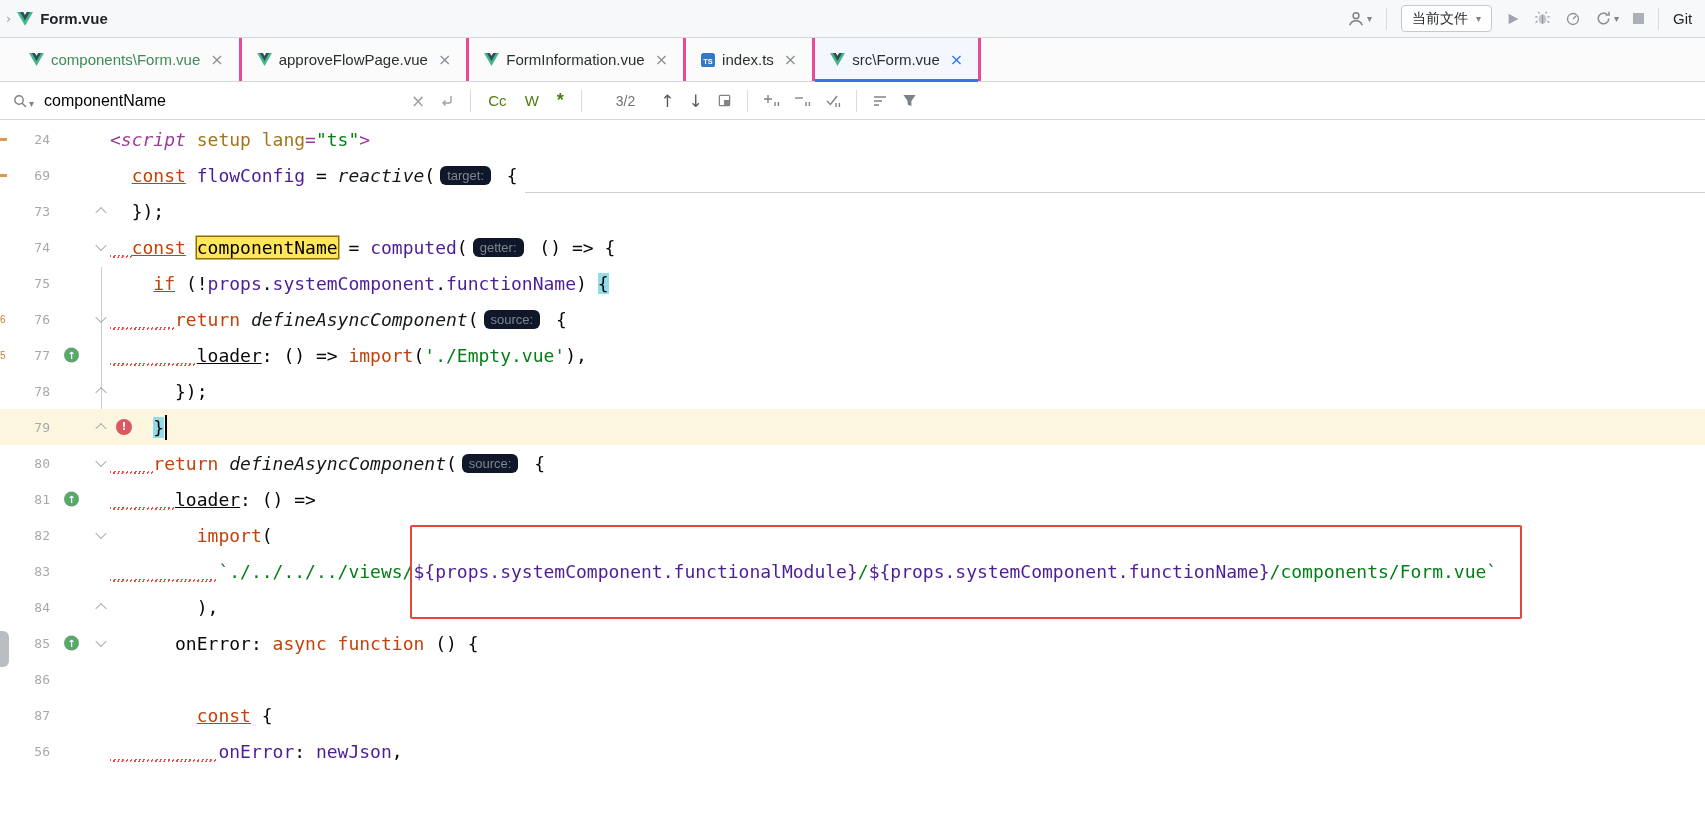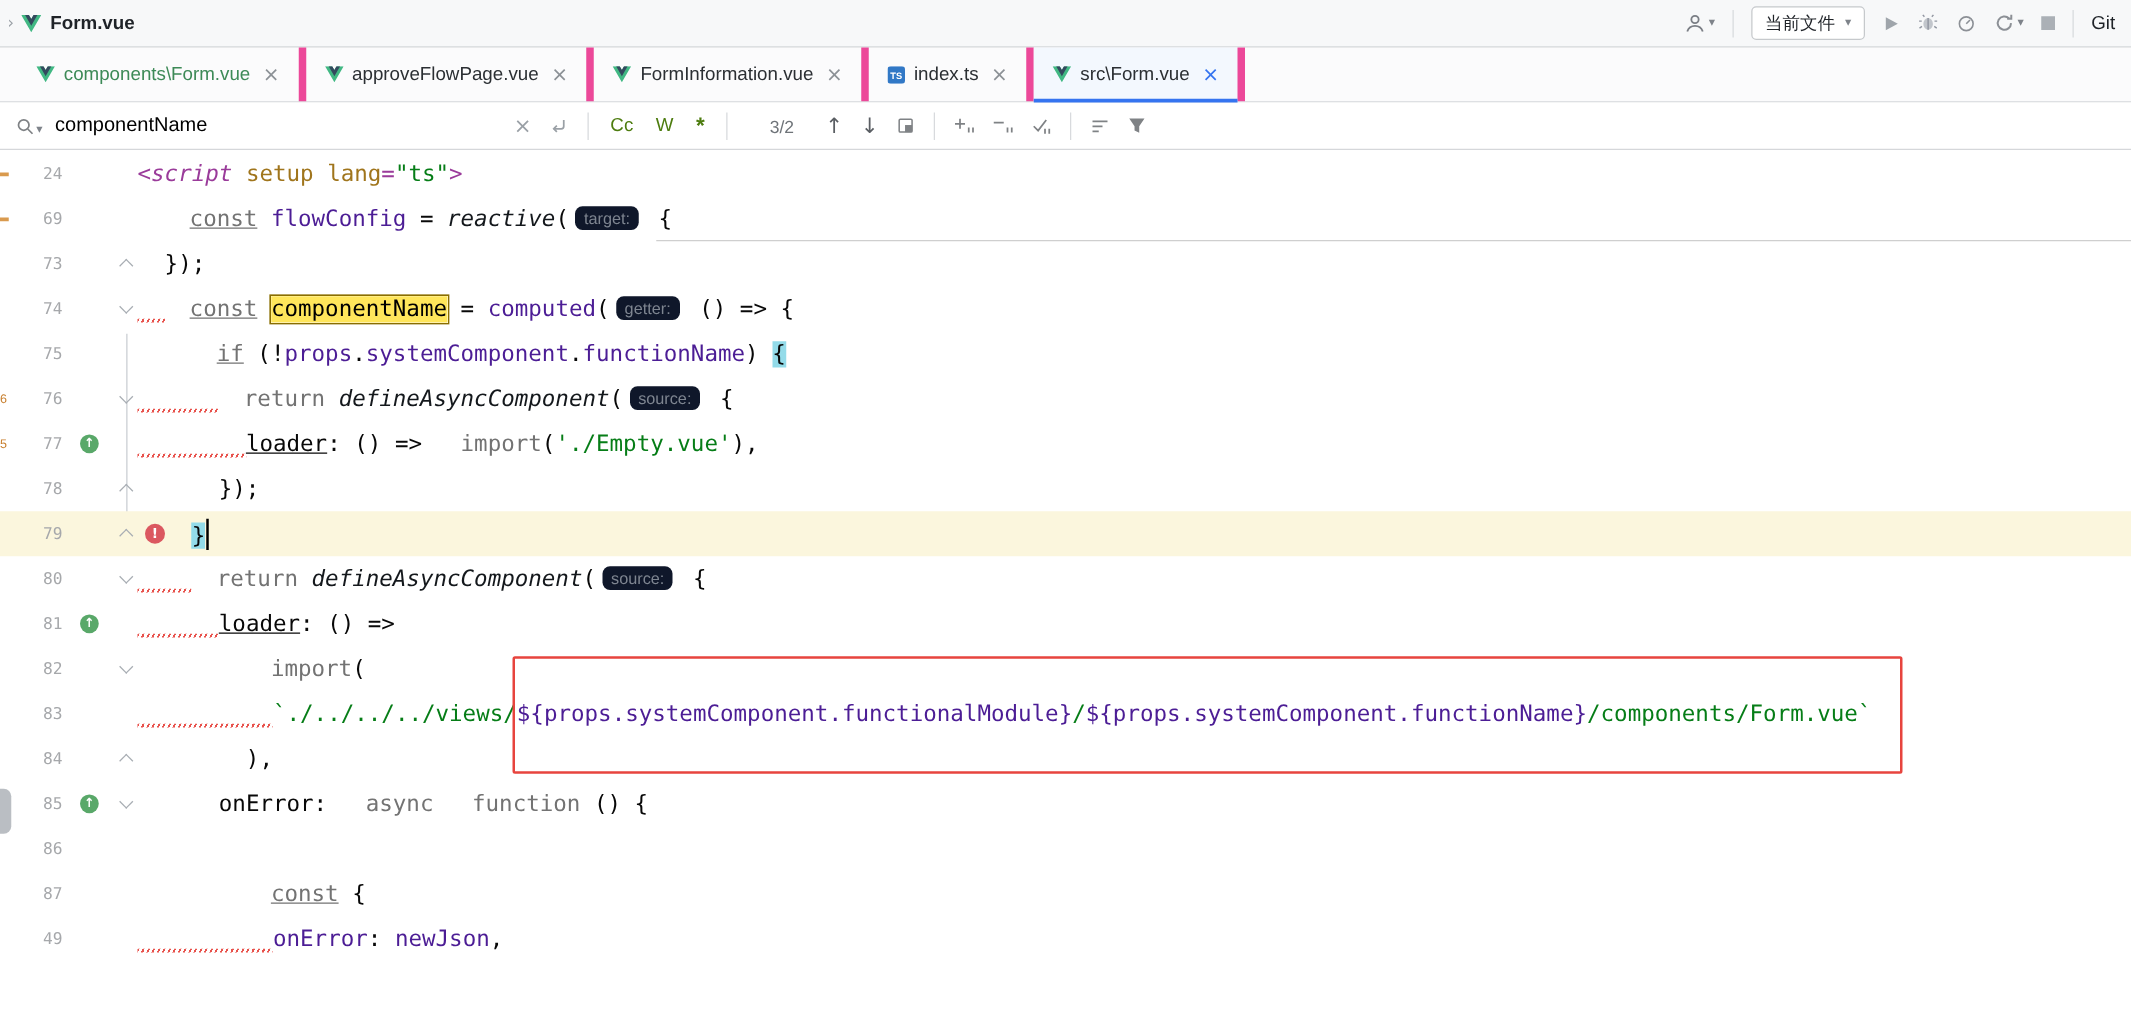--- a/index.html
+++ b/index.html
@@ -20,21 +20,21 @@
   .runcfg { display:inline-flex; align-items:center; gap:8px; height:27px; padding:0 10px;
             background:#FFFFFF; border:1px solid #C6C9CC; border-radius:4px; font-size:14px; color:#1F2328;
             font-family:"Liberation Sans",sans-serif; }
   .stopsq { width:11px; height:11px; background:#ABB0B6; display:inline-block; }
   .gitlbl { font-size:15px; color:#1F2328; margin-right:0; min-width:30px; }
 
   
   .tabbar { height:44px; background:#FBFBFC; border-bottom:1px solid #D5D7DA;
             display:flex; align-items:stretch; padding-left:14px; }
   .tab { display:flex; align-items:center; gap:7px; padding:0 15px; position:relative;
-         font-size:15px; color:#2B2F33; border-right:6px solid #ec4899; }
+         font-size:15px; color:#2B2F33; border-right:3px solid #ec4899; }
   .tab.active { background:#F3F8FE; }
   .tab.active::after { content:""; position:absolute; left:0; right:0; bottom:-1px; height:3px; background:#3574F0; }
   .ticon { display:inline-flex; }
   .tclose { color:#8C9196; font-size:16px; margin-left:3px; line-height:1; font-family:"DejaVu Sans",sans-serif; }
   .tclose.act { color:#3574F0; }
 
   
   .findbar { height:38px; background:#FFFFFF; border-bottom:1px solid #D5D7DA;
              display:flex; align-items:center; padding-left:12px; font-size:15px; }
   .mag { display:inline-flex; align-items:flex-end; gap:1px; margin-right:10px; }
@@ -64,21 +64,21 @@
          width:15px; height:15px; border-radius:50%; background:#59A869; color:#fff;
          font:bold 10px/15px "DejaVu Sans",sans-serif; text-align:center; }
   .fold { position:absolute; right:5px; top:50%; width:8px; height:8px;
           border-left:1.6px solid #A8ADB3; border-bottom:1.6px solid #A8ADB3; }
   .fold.down { transform:translateY(-70%) rotate(-45deg); }
   .fold.up   { transform:translateY(-30%) rotate(135deg); }
   .err { position:absolute; left:116px; top:50%; transform:translateY(-50%);
          width:16px; height:16px; border-radius:50%; background:#DB5860; color:#fff;
          font:bold 11px/16px "DejaVu Sans",sans-serif; text-align:center; z-index:3; }
   .code { flex:1; color:#080808; }
-  .kw   { color:#737373;margin-left:20px; }
+  .kw   { color:#c2410c; }
   .u    { text-decoration:underline; }
   .str  { color:#067D17; }
   .teal { color:#4c1d95; }
   .it   { font-style:italic; color:#14181C; }
   .tag  { color:#9A3B9A;font-style:italic; }
   .attr { color:#A0751C; }
   .inlay { font:13px "Liberation Sans",sans-serif; color:#7E8590; background:#0f172a;
            border-radius:6px; padding:2px 7px; margin:0 5px; vertical-align:2px; }
   .match { background:#FFE65B; box-shadow:0 0 0 1.5px #8A6E00; color:#000; }
   .brace { background:#93DBE9; }
@@ -283,16 +283,16 @@
       <div class="row"><span class="strip"></span><span class="lnum">78</span><span class="gzone"><span class="fold up"></span></span><span class="code"><span>      });</span></span></div>
       <div class="row cur"><span class="strip"></span><span class="lnum">79</span><span class="gzone"><span class="fold up"></span></span><span class="code"><span>    </span><span class="brace">}</span><span class="caret"></span></span><span class="err">!</span></div>
       <div class="row"><span class="strip"></span><span class="lnum">80</span><span class="gzone"><span class="fold down"></span></span><span class="code"><span class="sq">    </span><span class="kw">return</span><span> </span><span class="it">defineAsyncComponent</span><span>(</span><span class="inlay">source:</span><span> {</span></span></div>
       <div class="row"><span class="strip"></span><span class="lnum">81</span><span class="gzone"><span class="grn">↑</span></span><span class="code"><span class="sq">      </span><span class="u">loader</span><span>: () =&gt;</span></span></div>
       <div class="row"><span class="strip"></span><span class="lnum">82</span><span class="gzone"><span class="fold down"></span></span><span class="code"><span>        </span><span class="kw">import</span><span>(</span></span></div>
       <div class="row"><span class="strip"></span><span class="lnum">83</span><span class="gzone"></span><span class="code"><span class="sq">          </span><span class="str">`./../../../views/</span><span class="teal">${props.systemComponent.functionalModule}</span><span class="str">/</span><span class="teal">${props.systemComponent.functionName}</span><span class="str">/components/Form.vue`</span></span></div>
       <div class="row"><span class="strip"></span><span class="lnum">84</span><span class="gzone"><span class="fold up"></span></span><span class="code"><span>        ),</span></span></div>
       <div class="row"><span class="strip"></span><span class="lnum">85</span><span class="gzone"><span class="grn">↑</span><span class="fold down"></span></span><span class="code"><span>      </span><span>onError</span><span>: </span><span class="kw">async</span><span> </span><span class="kw">function</span><span> () {</span></span></div>
       <div class="row"><span class="strip"></span><span class="lnum">86</span><span class="gzone"></span></div>
       <div class="row"><span class="strip"></span><span class="lnum">87</span><span class="gzone"></span><span class="code"><span>        </span><span class="kw u">const</span><span> {</span></span></div>
-      <div class="row"><span class="strip"></span><span class="lnum">49</span><span class="gzone"></span><span class="code"><span class="sq">          </span><span class="teal">onError</span><span>: </span><span class="teal">newJson</span><span>,</span></span></div>
+      <div class="row"><span class="strip"></span><span class="lnum">56</span><span class="gzone"></span><span class="code"><span class="sq">          </span><span class="teal">onError</span><span>: </span><span class="teal">newJson</span><span>,</span></span></div>
     </div>
   <div class="redbox"></div>
 </div>
 
 </body></html>

